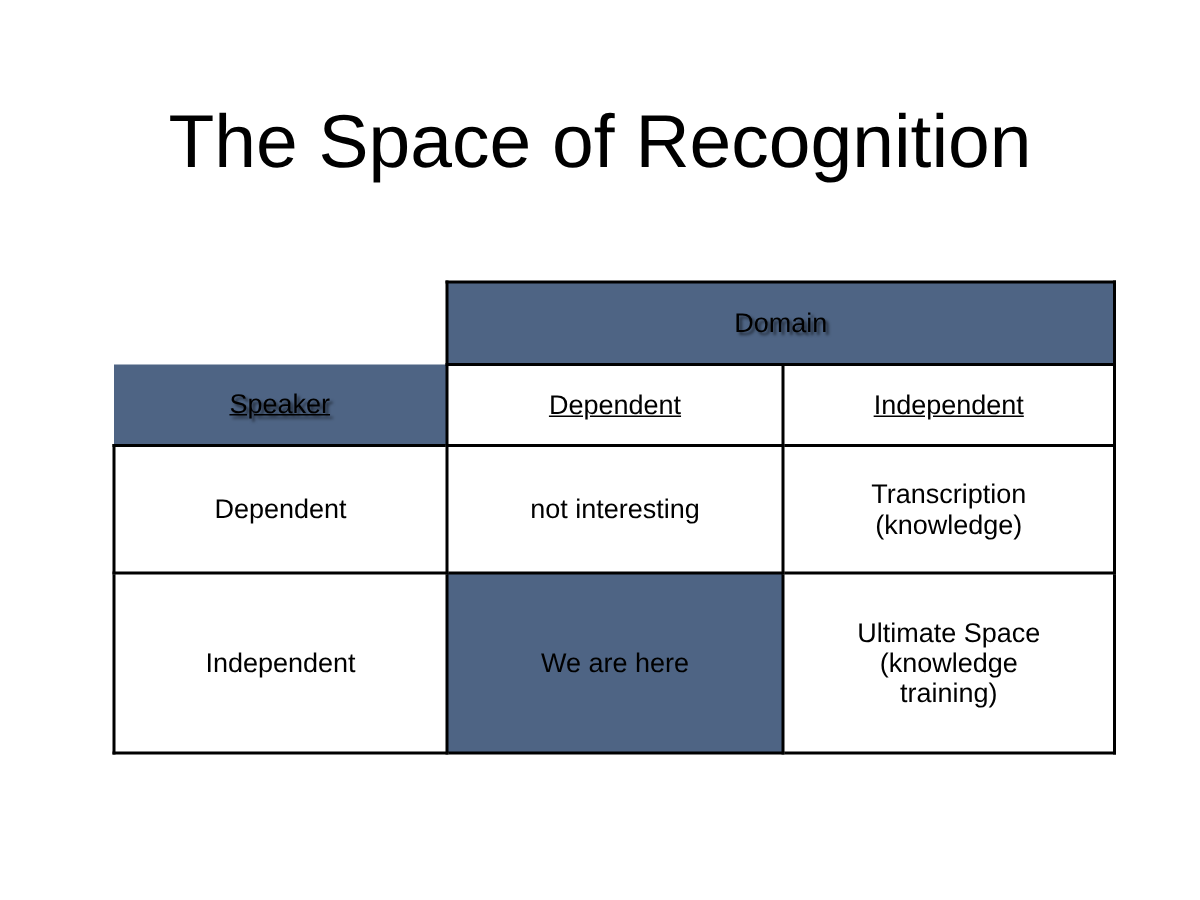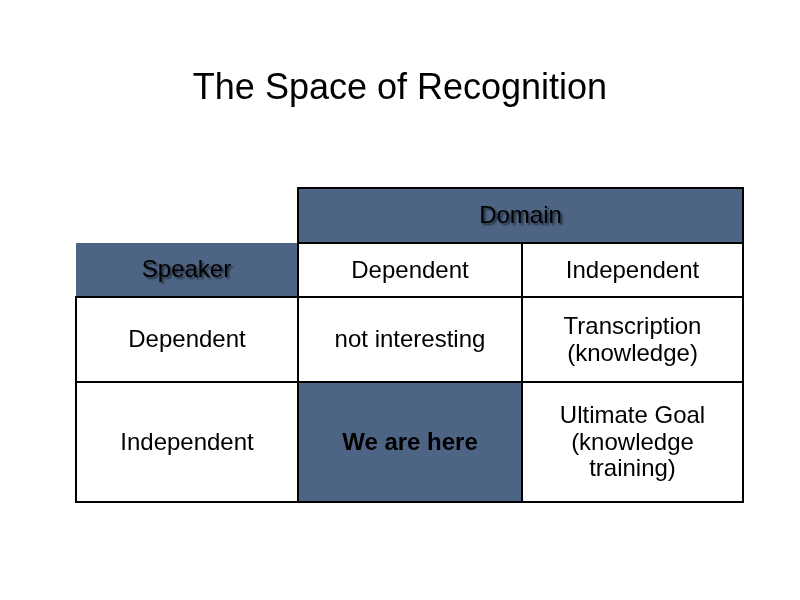--- a/index.html
+++ b/index.html
@@ -21,21 +21,21 @@
     width: 800px;
     height: 600px;
   }
 
   #slide-title {
     position: absolute;
     left: 0;
     top: 66px;
     width: 800px;
     text-align: center;
-    font-size: 36px;
+    font-size: 50px;
     font-weight: normal;
     color: #000000;
     letter-spacing: 0px;
     line-height: 1.15;
     white-space: nowrap;
   }
 
   
   #matrix {
     position: absolute;
@@ -45,21 +45,21 @@
     border-collapse: collapse;
     table-layout: fixed;
   }
 
   #matrix td {
     border: 2px solid #000000;
     padding: 0;
     margin: 0;
     text-align: center;
     vertical-align: middle;
-    font-size: 24px;
+    font-size: 18px;
     color: #000000;
     background: #ffffff;
     line-height: 1.12;
   }
 
   
   .col-1 { width: 222px; }
   .col-2 { width: 224px; }
   .col-3 { width: 221px; }
 
@@ -76,37 +76,36 @@
   .r-domain {
     height: 55px;
   }
   .domain-cell {
     color: #ffffff;
     text-shadow: 2px 2px 2px rgba(0,0,0,0.55);
     font-size: 33px;
   }
 
   
-  .r-speaker { height: 54px; }
+  .r-speaker { height: 54px; text-decoration: underline; }
   .speaker-cell {
     color: #ffffff;
     text-shadow: 2px 2px 2px rgba(0,0,0,0.55);
     border: none !important;
     font-size: 29px;
   }
 
   .r-dep { height: 85px; }
   .r-indep { height: 120px; }
 
   .small-text { font-size: 23px; }
 
   .we-are-here {
     color: #000000;
     font-size: 29px;
-    font-weight: bold;
   }
 
   .blank-cell { background: #ffffff; }
 
   .stacked { line-height: 1.18; }
 </style>
 </head>
 <body>
 
 <div id="slide">
@@ -138,21 +137,21 @@
         <td class="stacked">
           <div>Transcription</div>
           <div>(knowledge)</div>
         </td>
       </tr>
 
       <tr class="r-indep">
         <td>Independent</td>
         <td class="blue-fill we-are-here">We are here</td>
         <td class="stacked">
-          <div>Ultimate Goal</div>
+          <div>Ultimate Space</div>
           <div>(knowledge</div>
           <div>training)</div>
         </td>
       </tr>
     </tbody>
   </table>
 
 </div>
 
 </body></html>

